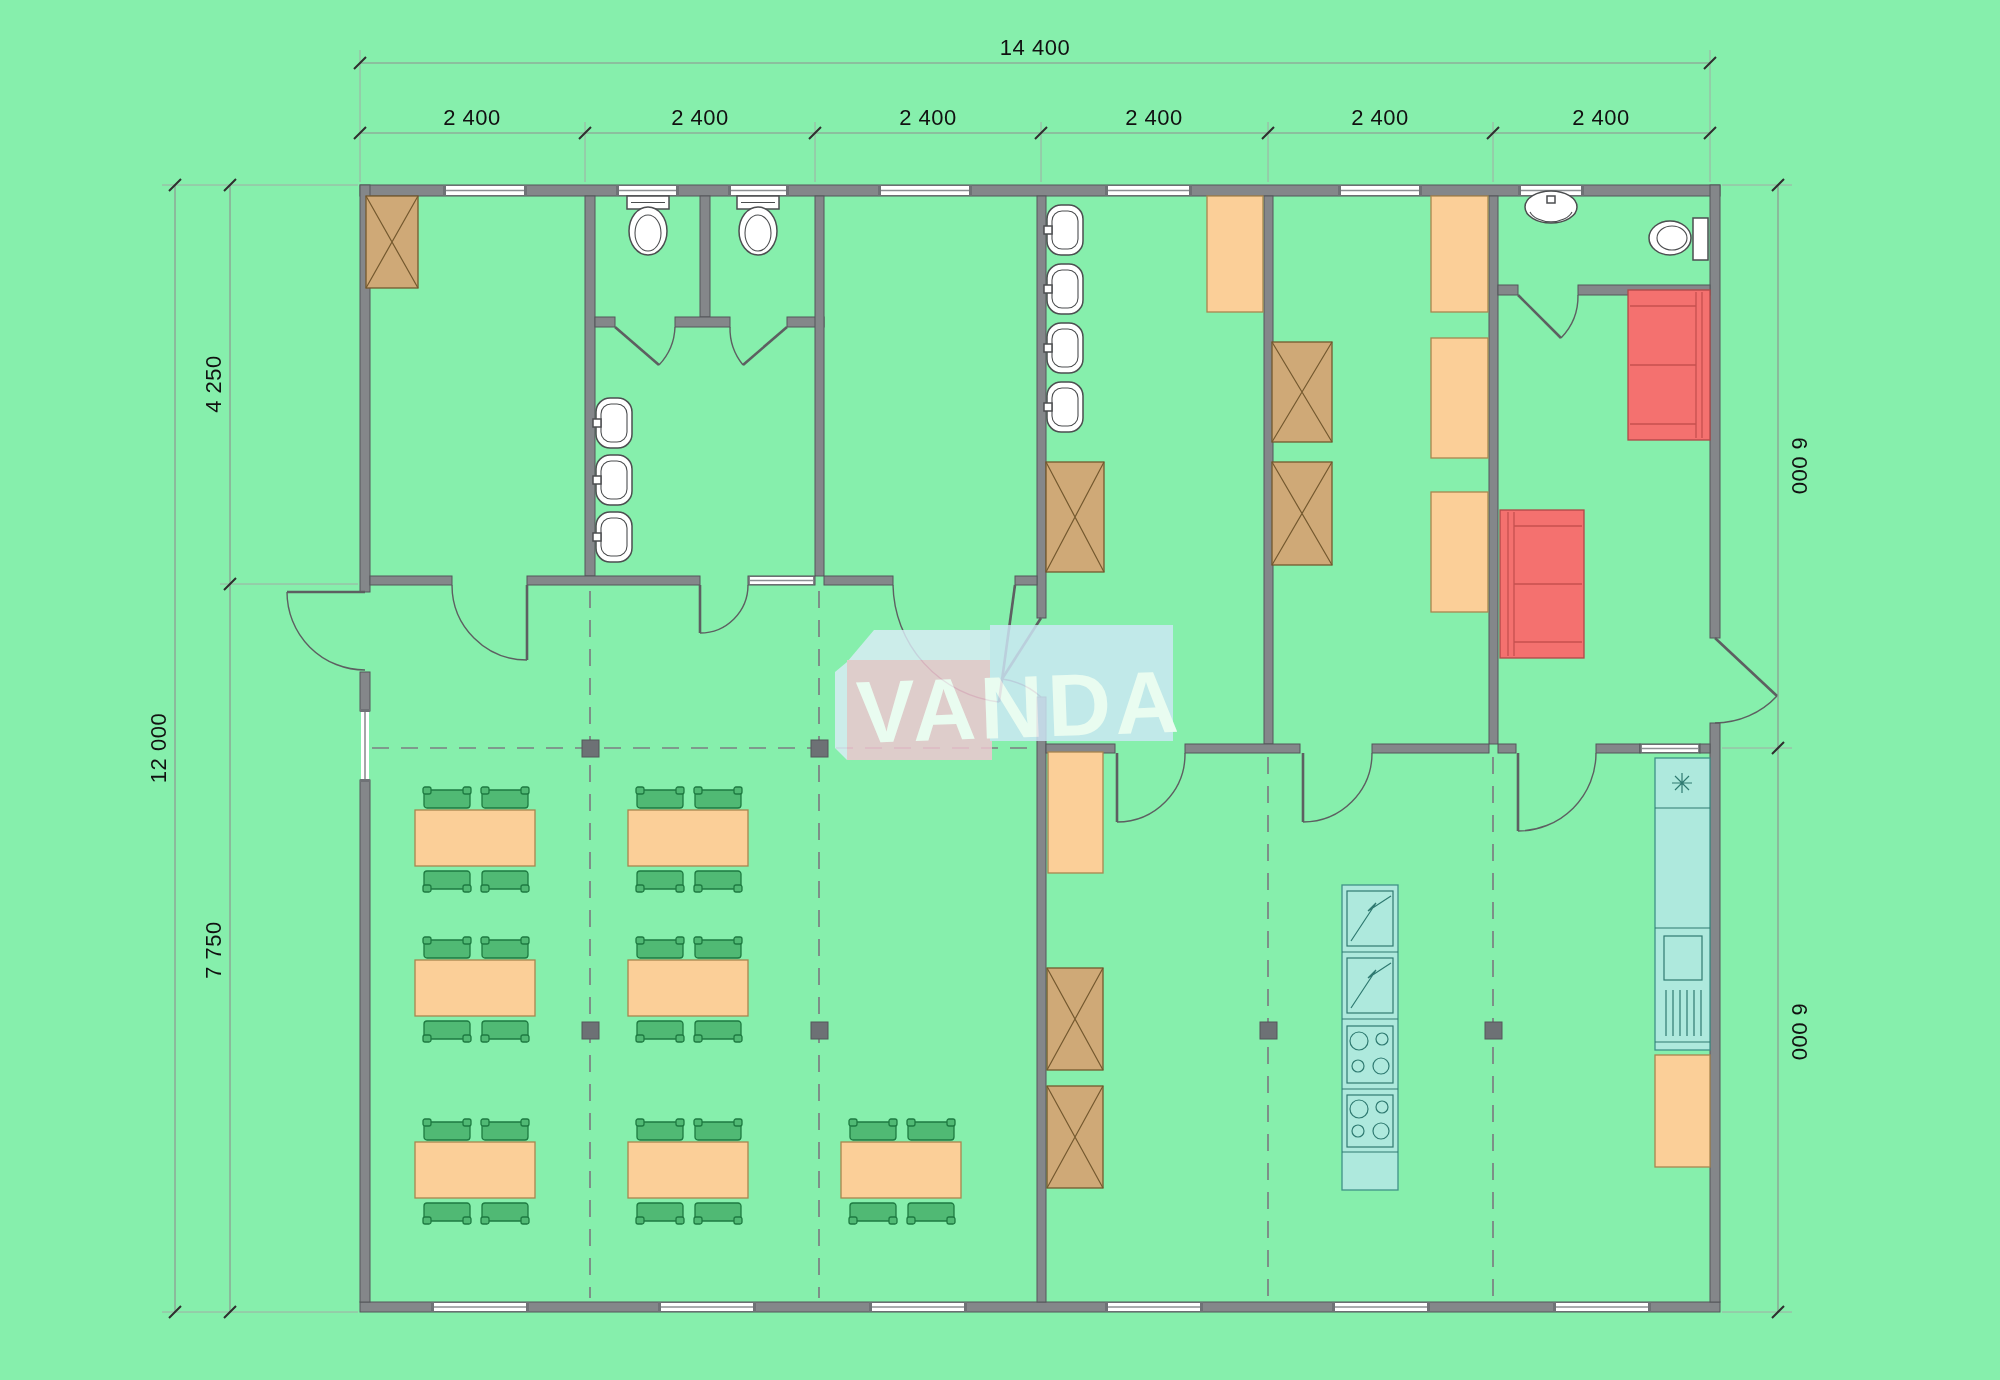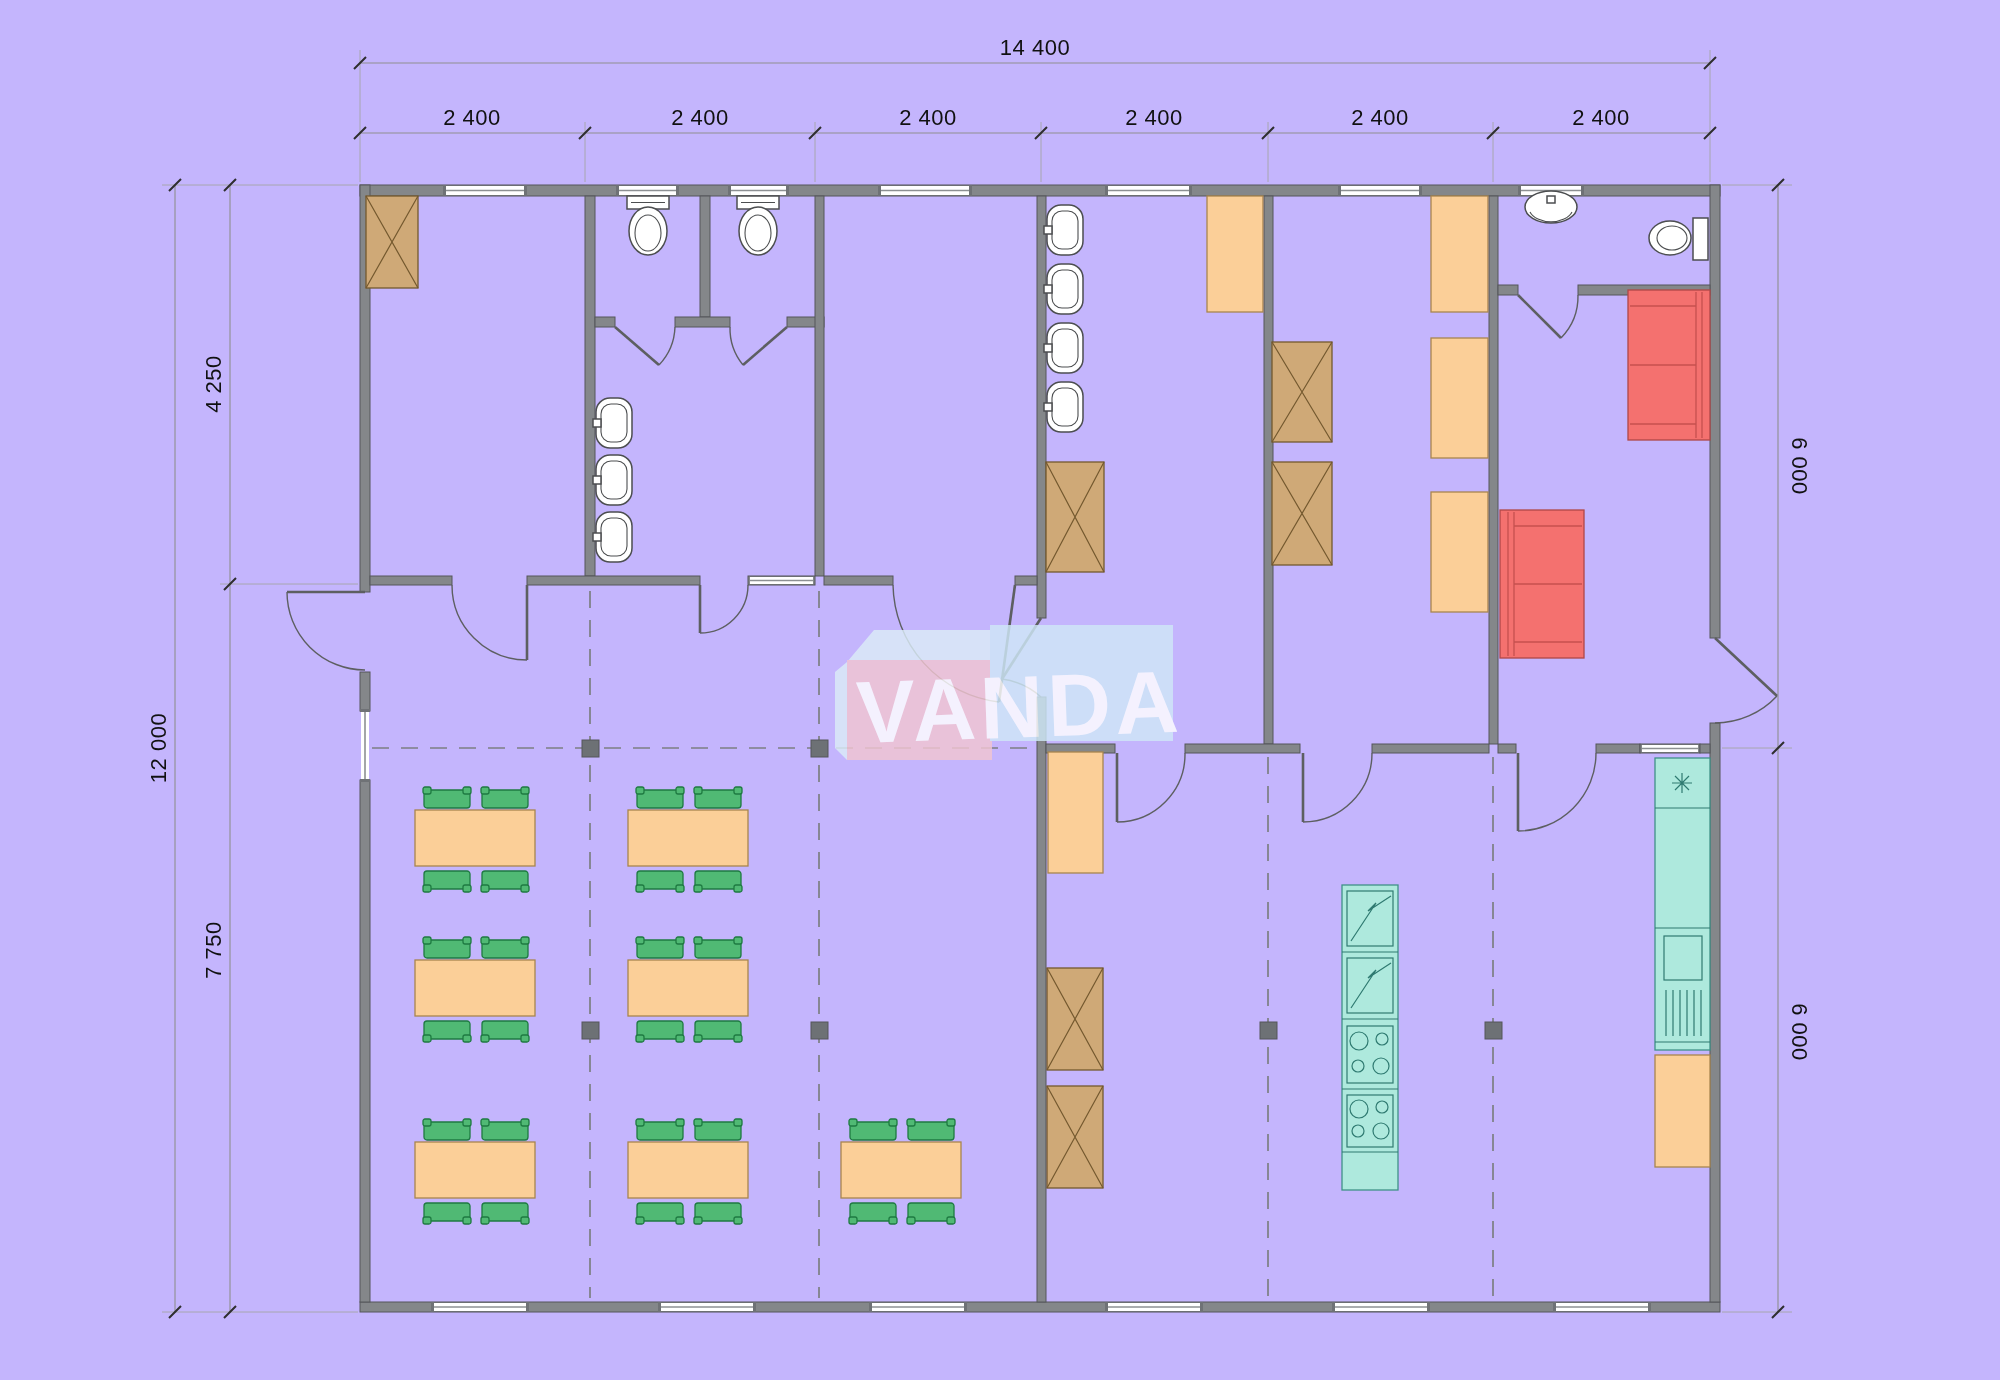--- a/index.html
+++ b/index.html
@@ -1,16 +1,16 @@
 <!DOCTYPE html>
 <html><head>
 <meta charset="utf-8">
 <style>
   html,body{margin:0;padding:0;background:#ffffff;}
-  .sheet{position:relative;width:2000px;height:1380px;background:#c4b5fd;overflow:hidden;
+  .sheet{position:relative;width:2000px;height:1380px;background:#86efac;overflow:hidden;
          font-family:"Liberation Sans", sans-serif;}
   svg{position:absolute;left:0;top:0;}
   .wall{fill:#84878a;stroke:#54575a;stroke-width:1;}
   .win{fill:#ffffff;stroke:none;}
   .winl{stroke:#8d9093;stroke-width:1.6;fill:none;}
   .wtick{fill:#6f7276;}
   .dim{stroke:#8f8f8f;stroke-width:1.1;fill:none;}
   .ext{stroke:#a5a5a5;stroke-width:0.9;fill:none;}
   .slash{stroke:#2f2f2f;stroke-width:2;fill:none;}
   .dimtxt{font-size:22px;fill:#111;letter-spacing:0.5px;}

